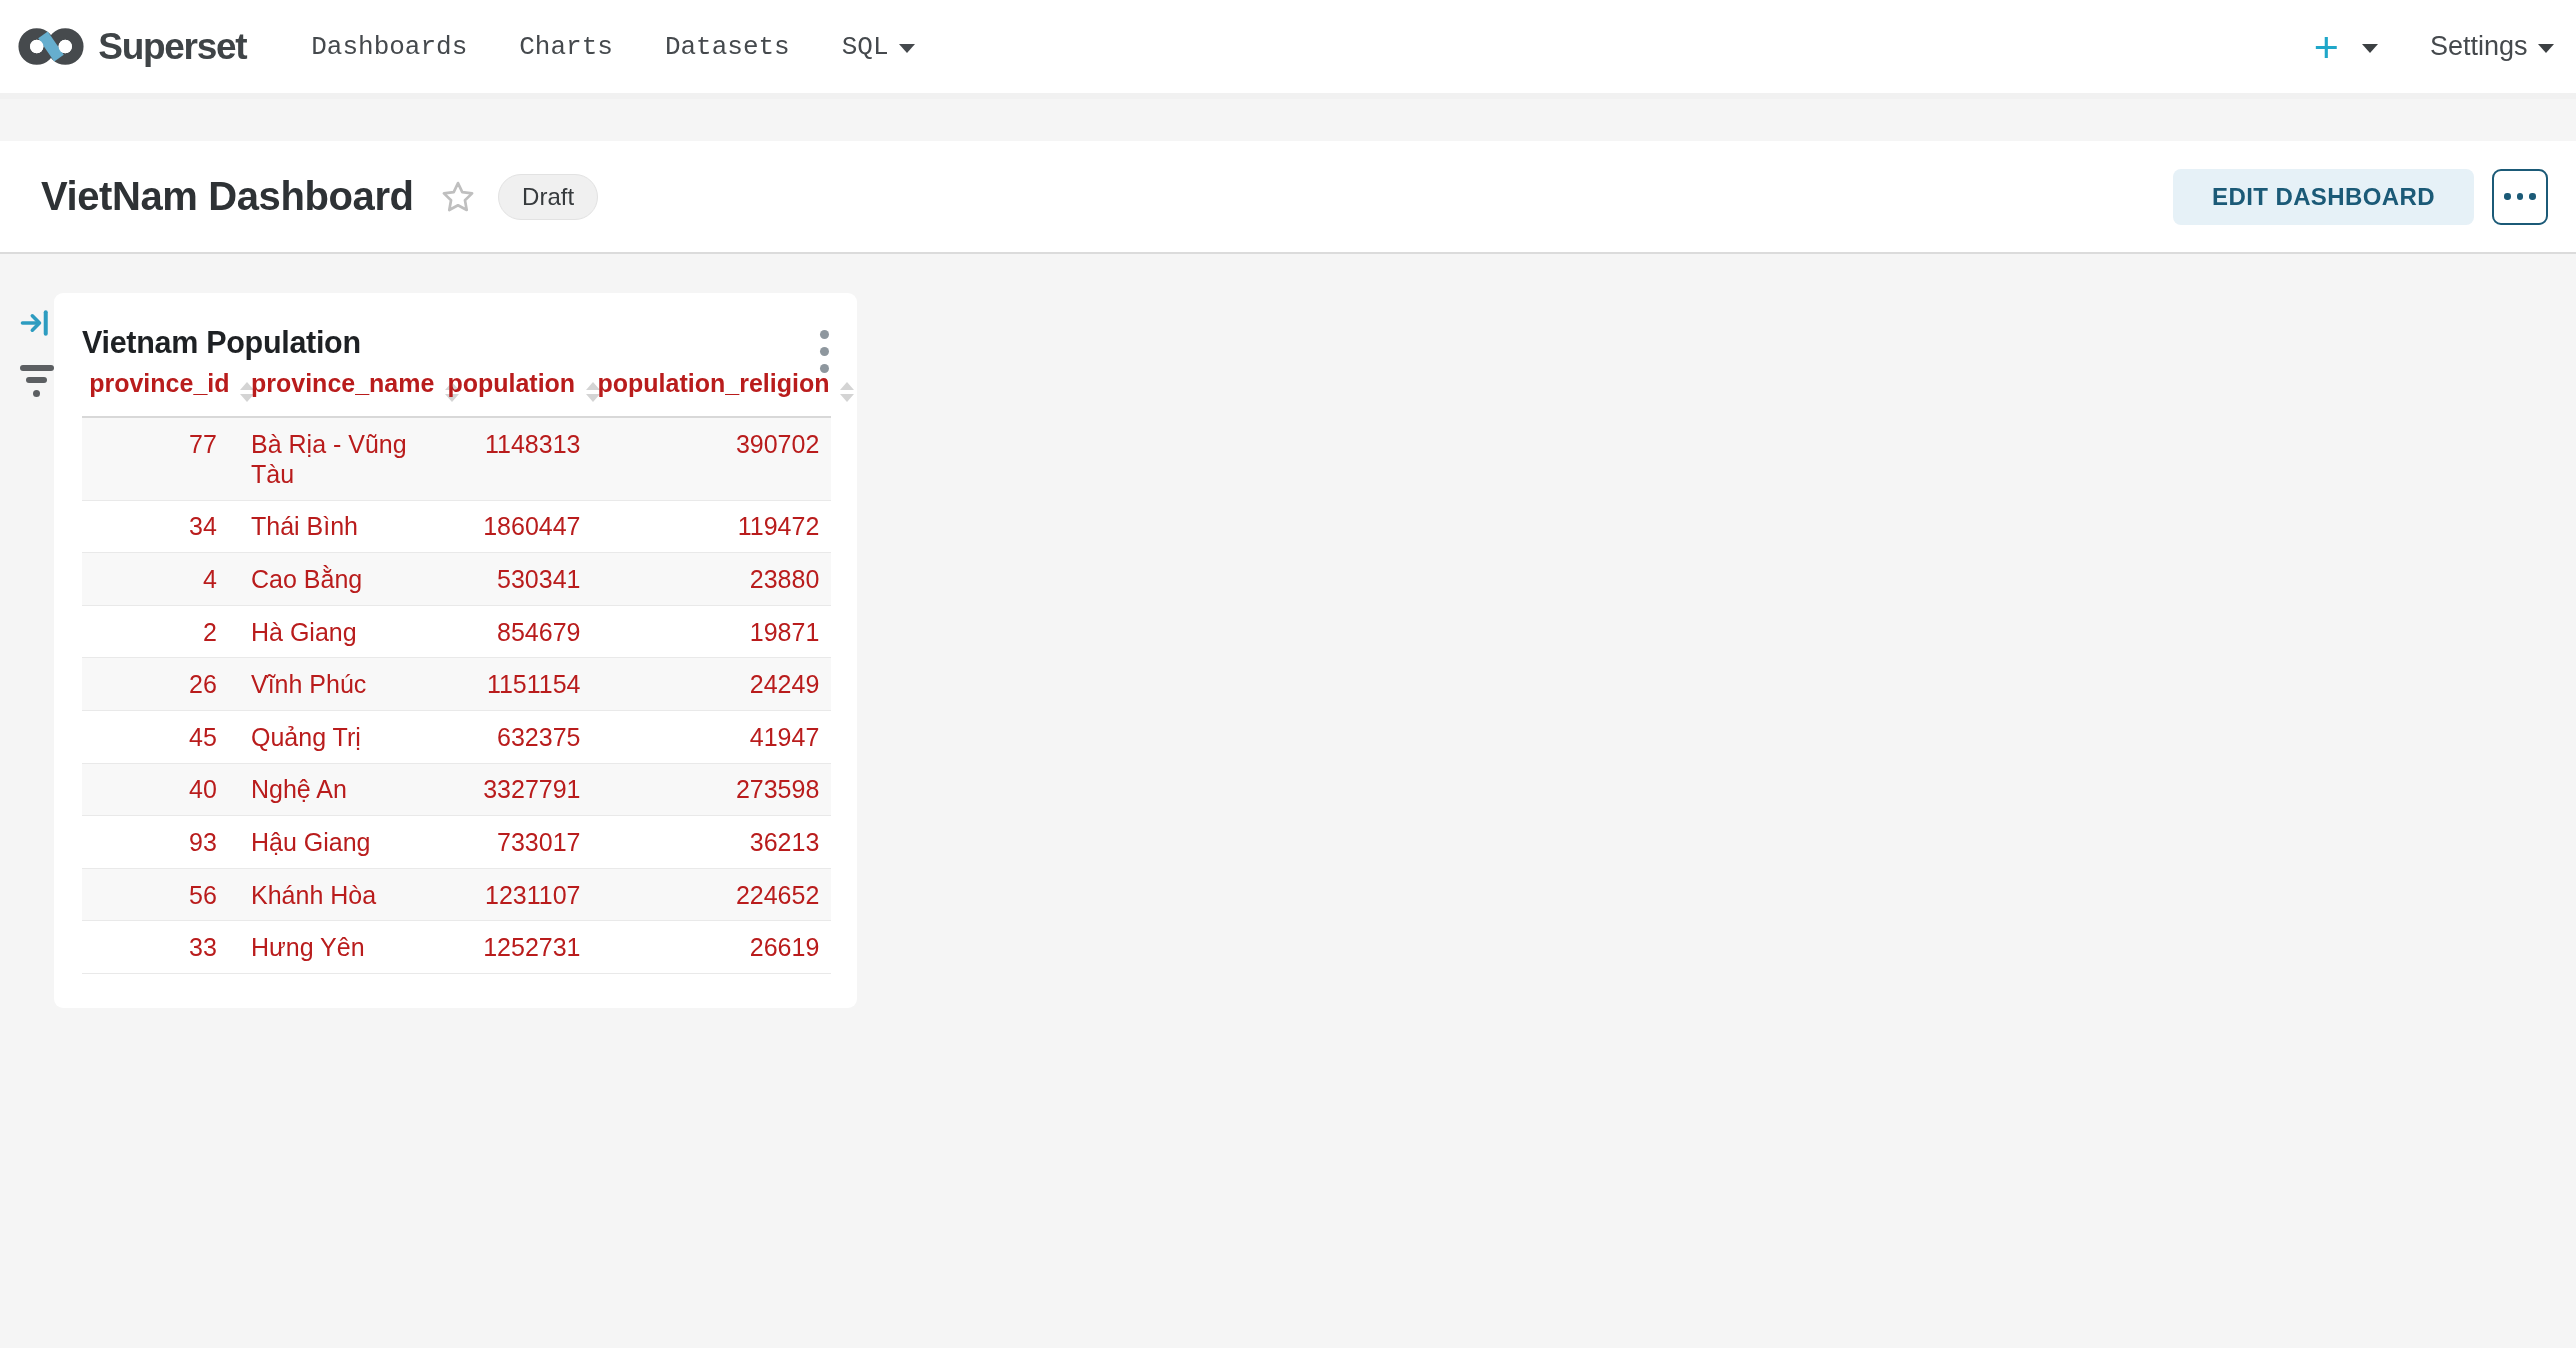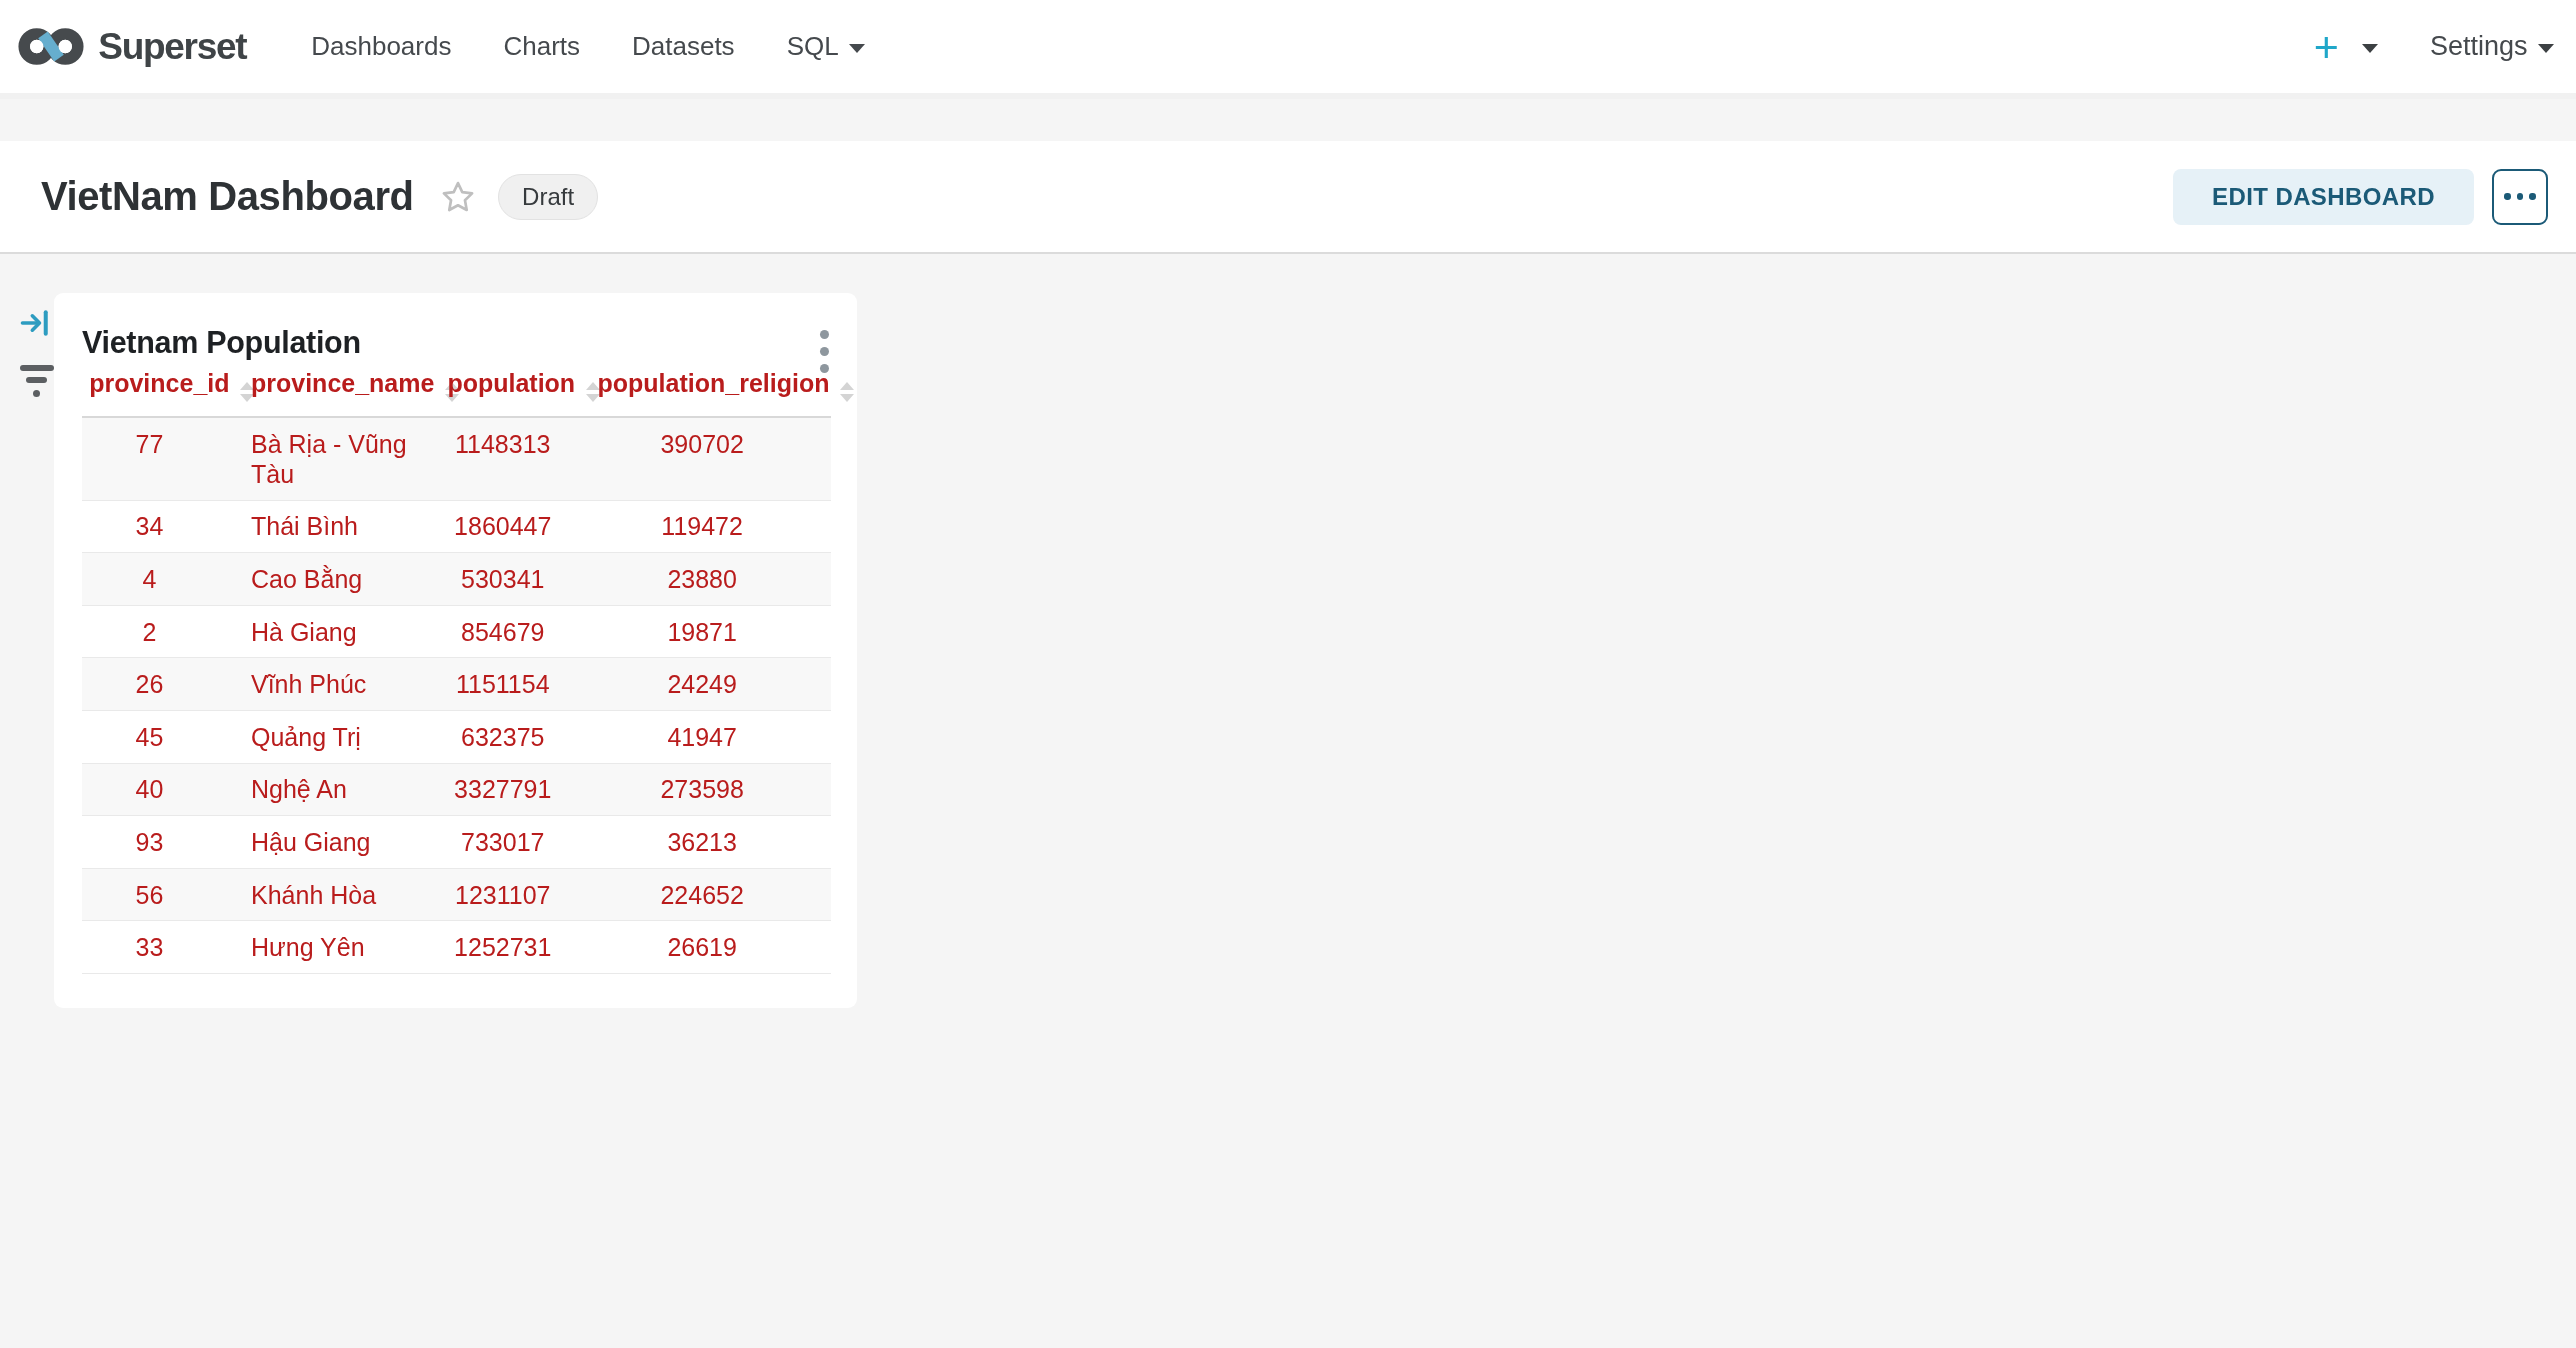--- a/index.html
+++ b/index.html
@@ -19,21 +19,21 @@
     border-bottom: 6.3px solid #F1F1F1;
     display: flex; align-items: center;
     padding: 0 18px;
     justify-content: flex-end;
   }
   .brand { display: flex; align-items: center; gap: 14.3px; margin-right: 39px; cursor: pointer; }
   .brand-name { font-size: 37px; font-weight: bold; color: #3F4447; letter-spacing: -1.3px; }
   .nav-items { display: flex; align-items: center; height: 100%; }
   .nav-item {
     padding: 0 26px; font-size: 26px; color: #45494D;
-    display: flex; align-items: center; height: 100%; cursor: pointer;
+    display: flex; align-items: center; height: 100%; cursor: pointer; font-family: Liberation Mono, monospace;
   }
   .caret {
     width: 0; height: 0; display: inline-block;
     border-left: 8px solid transparent; border-right: 8px solid transparent;
     border-top: 9px solid #45494D; margin-left: 10.8px; margin-top: 3.6px;
   }
   .nav-right { margin-left: auto; display: flex; align-items: center; gap: 52px; padding-right: 3.6px; }
   .plus-group { display: flex; align-items: center; gap: 12.5px; cursor: pointer; }
   .plus-glyph { color: #20A7C9; font-size: 43px; font-weight: 400; line-height: 36px; }
   .settings-group { display: flex; align-items: center; font-size: 27px; color: #45494D; cursor: pointer; }
@@ -103,21 +103,21 @@
   .sort-icon { display: inline-flex; flex-direction: column; gap: 3.6px; margin-left: 10.8px; vertical-align: 1.8px; }
   .sort-icon .up   { width: 0; height: 0; border-left: 7.2px solid transparent; border-right: 7.2px solid transparent; border-bottom: 8px solid #D4D4D4; }
   .sort-icon .down { width: 0; height: 0; border-left: 7.2px solid transparent; border-right: 7.2px solid transparent; border-top: 8px solid #D4D4D4; }
 
   .data-table td {
     padding: 10.8px 0; line-height: 30px;
     border-bottom: 1.8px solid #E9E9E9;
     vertical-align: top;
   }
   .data-table tbody tr:nth-child(odd) td { background: #F8F8F8; }
-  .data-table td.num { text-align: center; }
+  .data-table td.num { text-align: right; }
   .data-table td.col-id   { padding-right: 7.2px; }
   .data-table td.col-name { padding-left: 27px; padding-right: 12.5px; }
   .data-table td.col-pop  { padding-right: 4.5px; }
   .data-table td.col-rel  { padding-right: 11.7px; }
 </style>
 </head>
 <body>
 
 <div class="navbar">
   <div class="brand">

